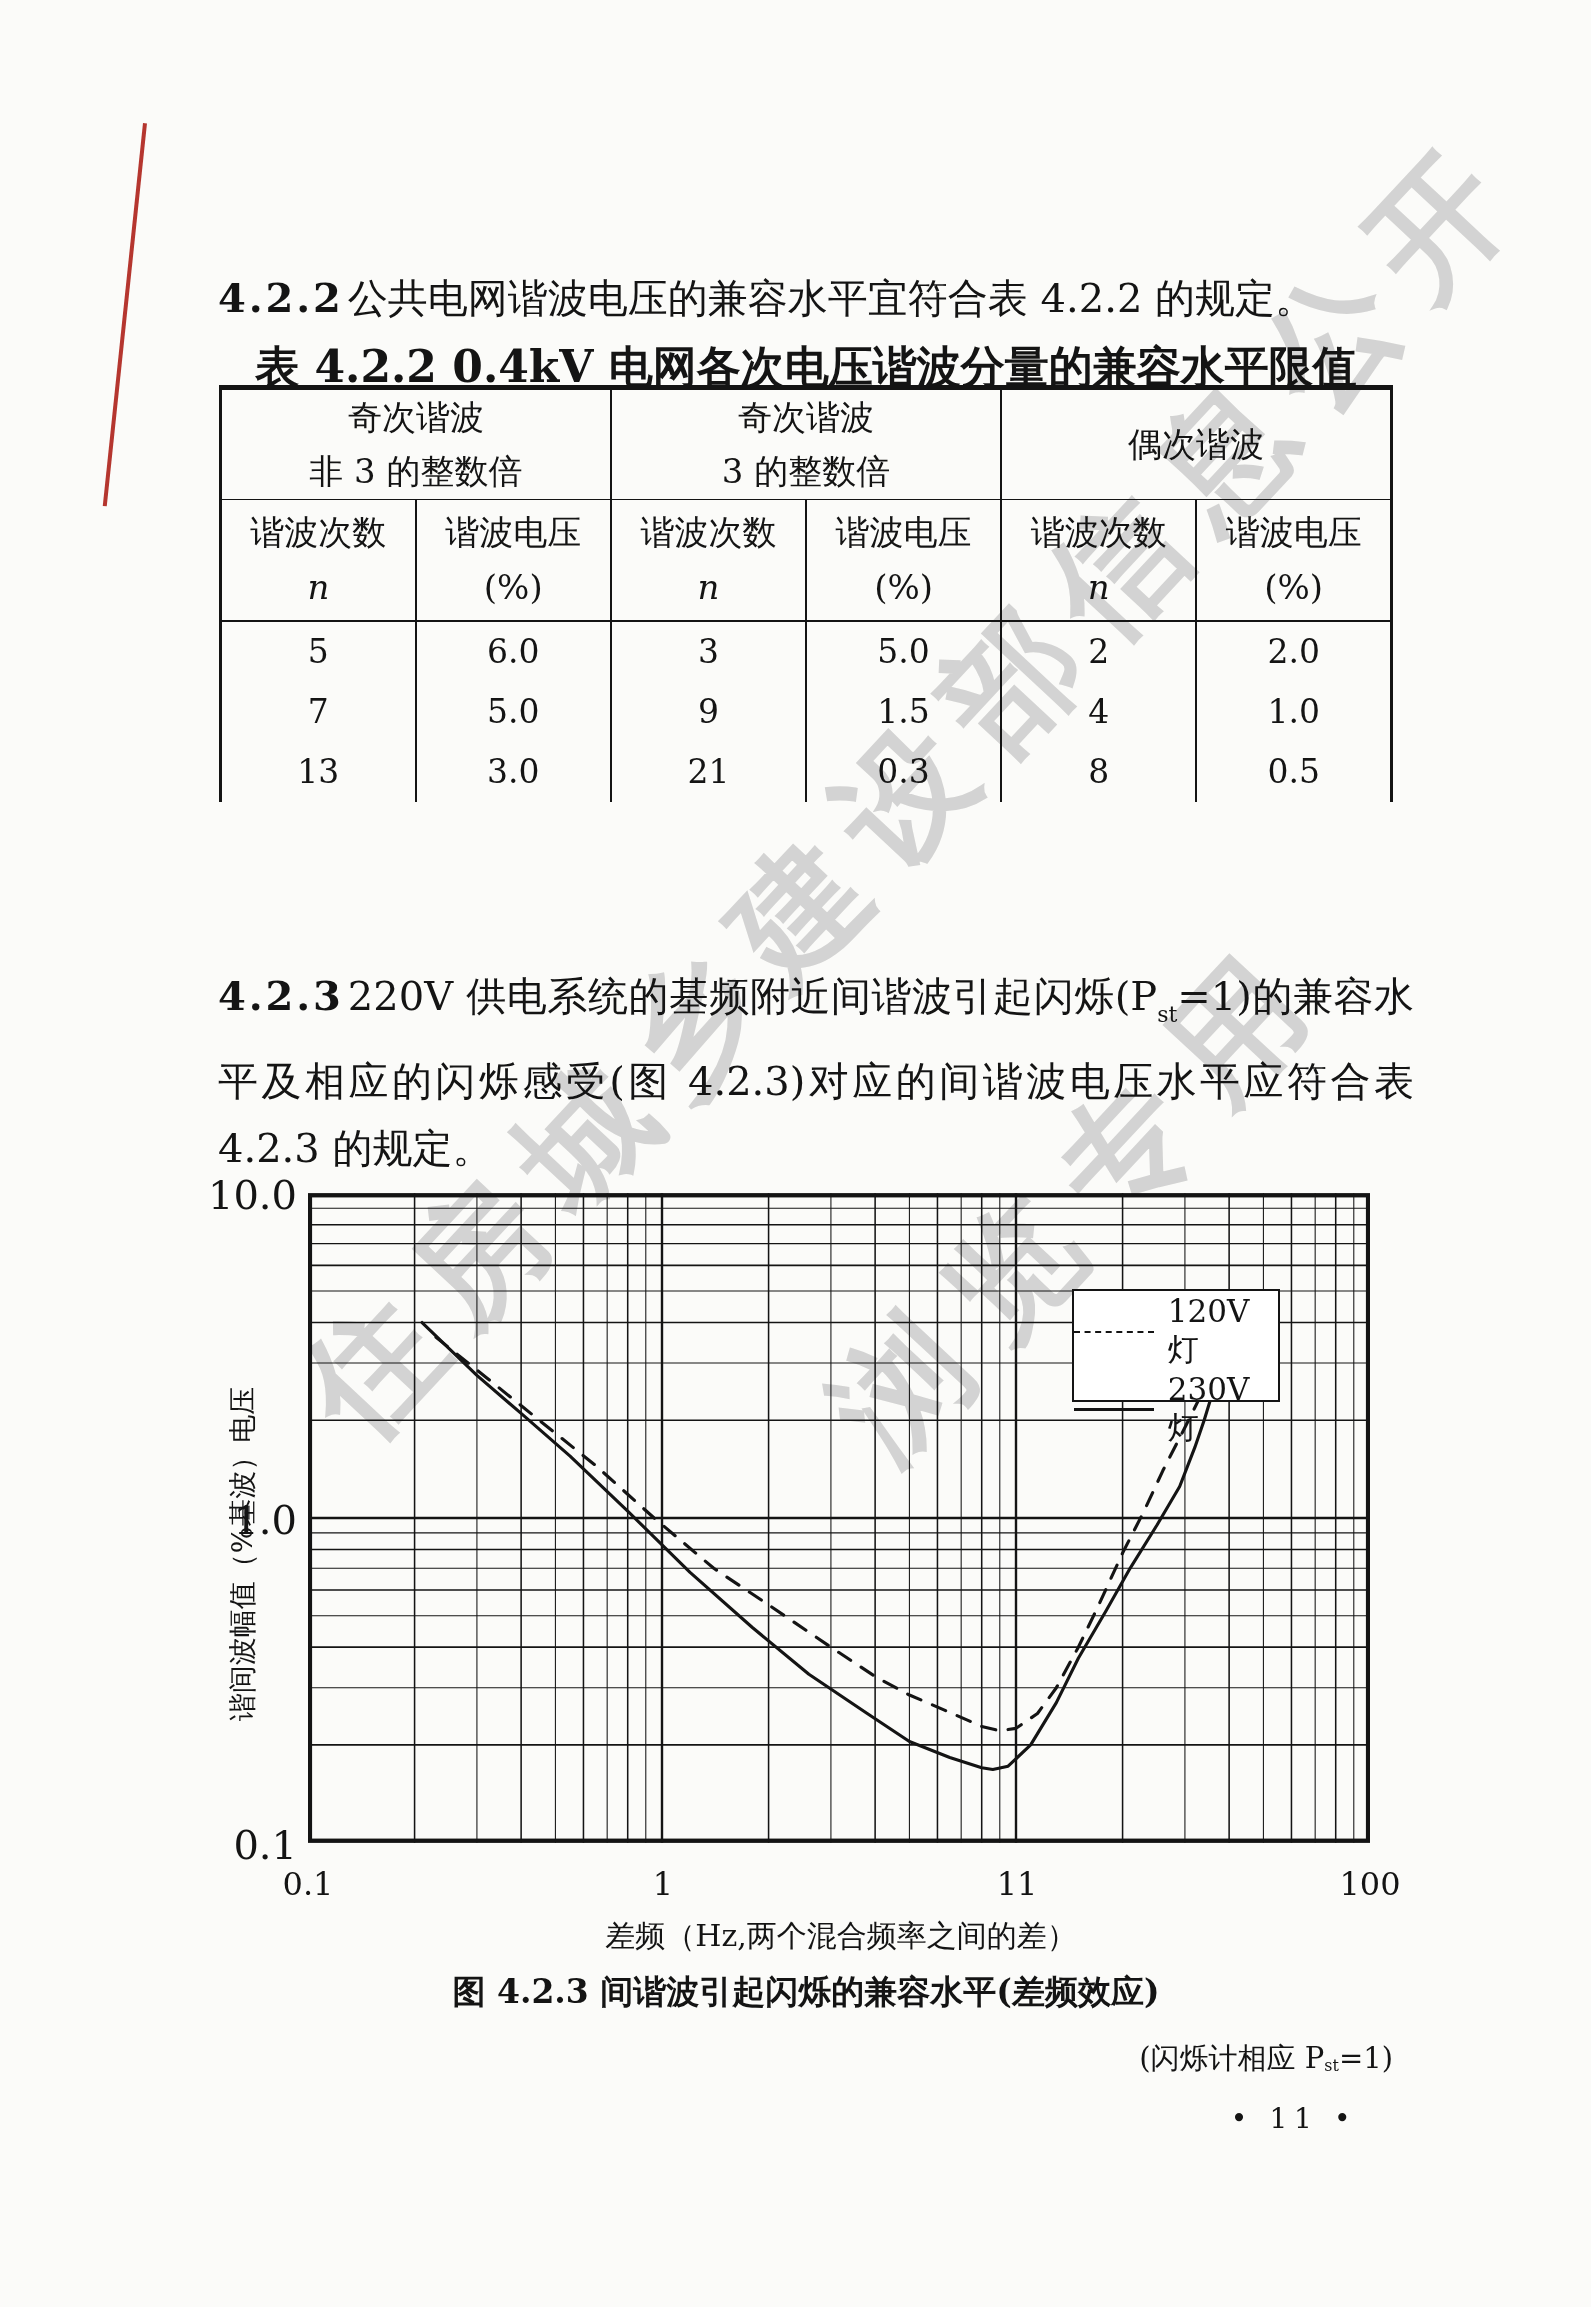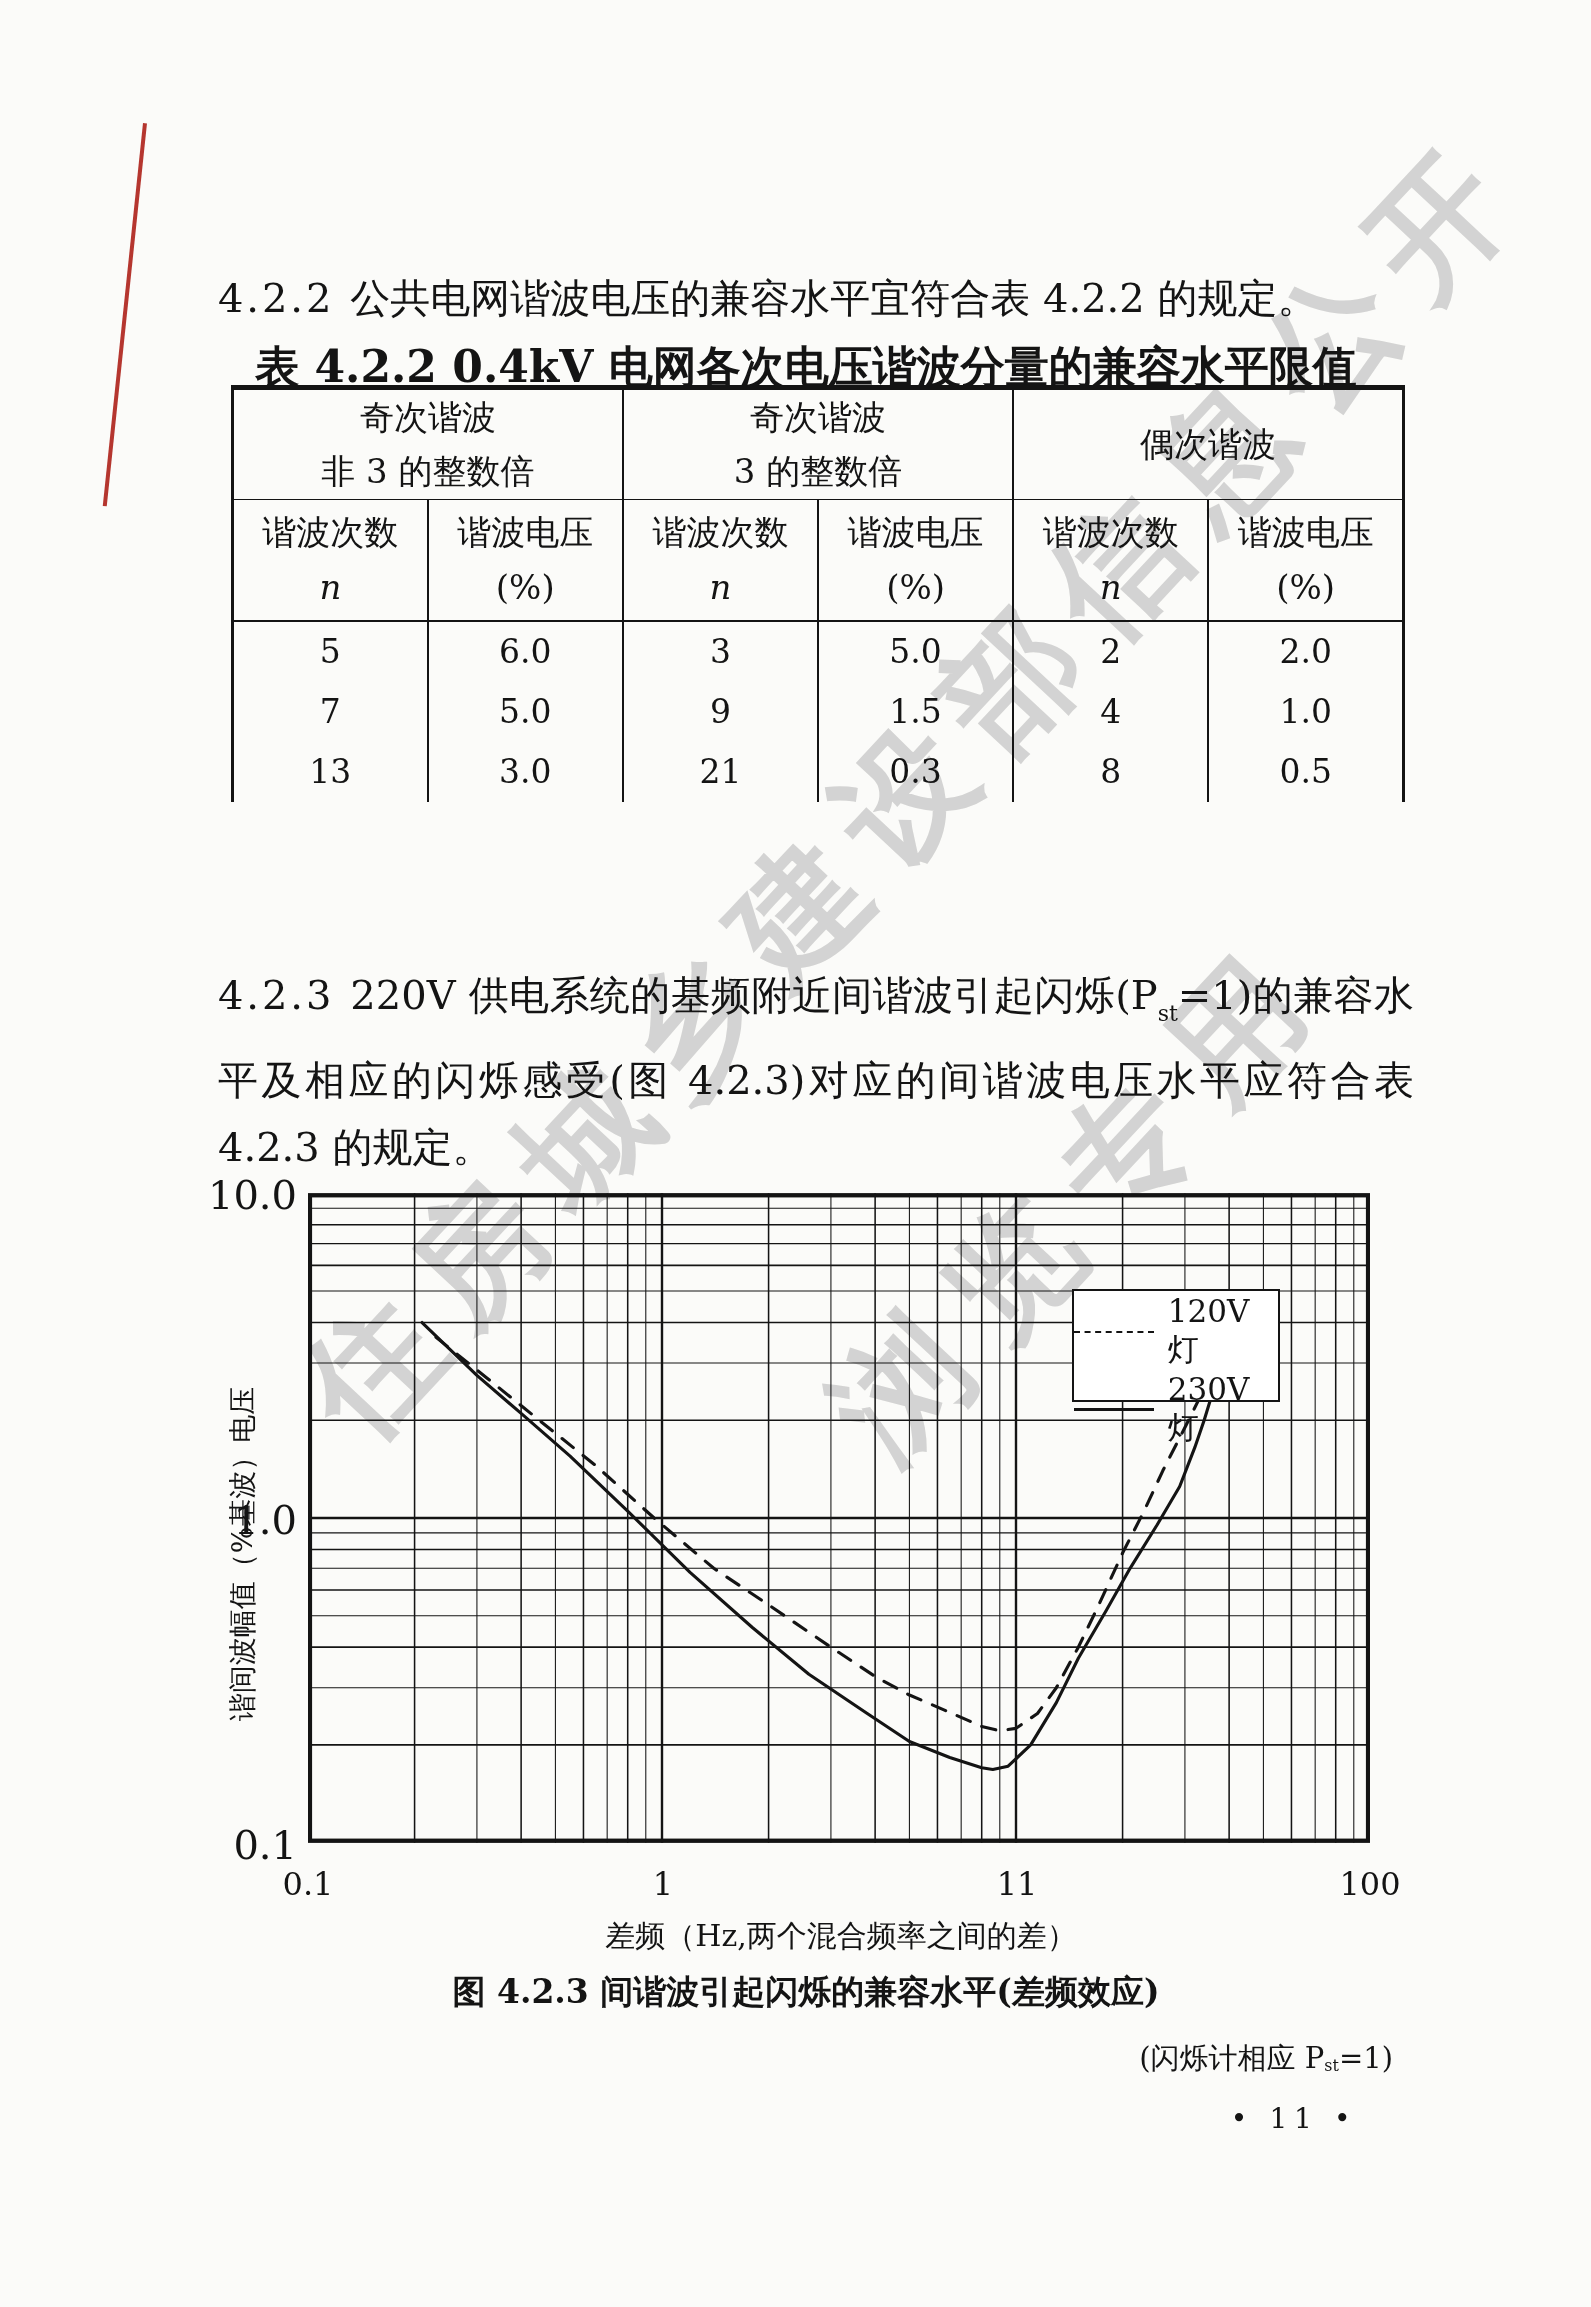--- a/index.html
+++ b/index.html
@@ -19,26 +19,26 @@
        transform:rotate(-47deg);}
   #wm2{left:601px;top:1111px;width:962px;font-size:129px;letter-spacing:34px;
        transform:rotate(-47deg);}
   
   #red-edge{left:143px;top:123px;width:4.3px;height:385px;background:#b5362f;
             transform:rotate(6deg);transform-origin:top left;z-index:1;}
   
   .content{z-index:2;}
   #sec422{left:218px;top:273px;width:1184px;font-size:40px;line-height:1.25;
           white-space:nowrap;}
-  .sec-num{font-weight:normal;letter-spacing:2.9px;margin-right:16px;}
+  .sec-num{font-weight:bold;letter-spacing:2.9px;margin-right:4px;}
   #table-title{left:219px;top:338px;width:1174px;text-align:center;
                font-weight:bold;font-size:44px;}
   
   #limits-table{left:219px;top:385px;width:1174px;border-collapse:collapse;
-                table-layout:fixed;font-size:33px;margin-left:12px;}
+                table-layout:fixed;font-size:33px;}
   #limits-table td{border-left:2.4px solid #141414;border-right:2.4px solid #141414;
                    text-align:center;vertical-align:middle;padding:0 3.8px;}
   #limits-table tr.group-row td{border-top:5.8px solid #141414;height:106px;
                    border-bottom:1.9px solid #141414;font-size:34px;}
   #limits-table tr.sub-row td{height:120px;border-bottom:2.9px solid #141414;
                    font-size:34px;}
   #limits-table tr.data-row td{height:60px;border-top:none;border-bottom:none;}
   #limits-table tr.last-row td{height:96px;border-bottom:5.8px solid #141414;
                    font-size:30px;line-height:1.5;white-space:pre-line;}
   #limits-table td:first-child{border-left:3.8px solid #141414;}

